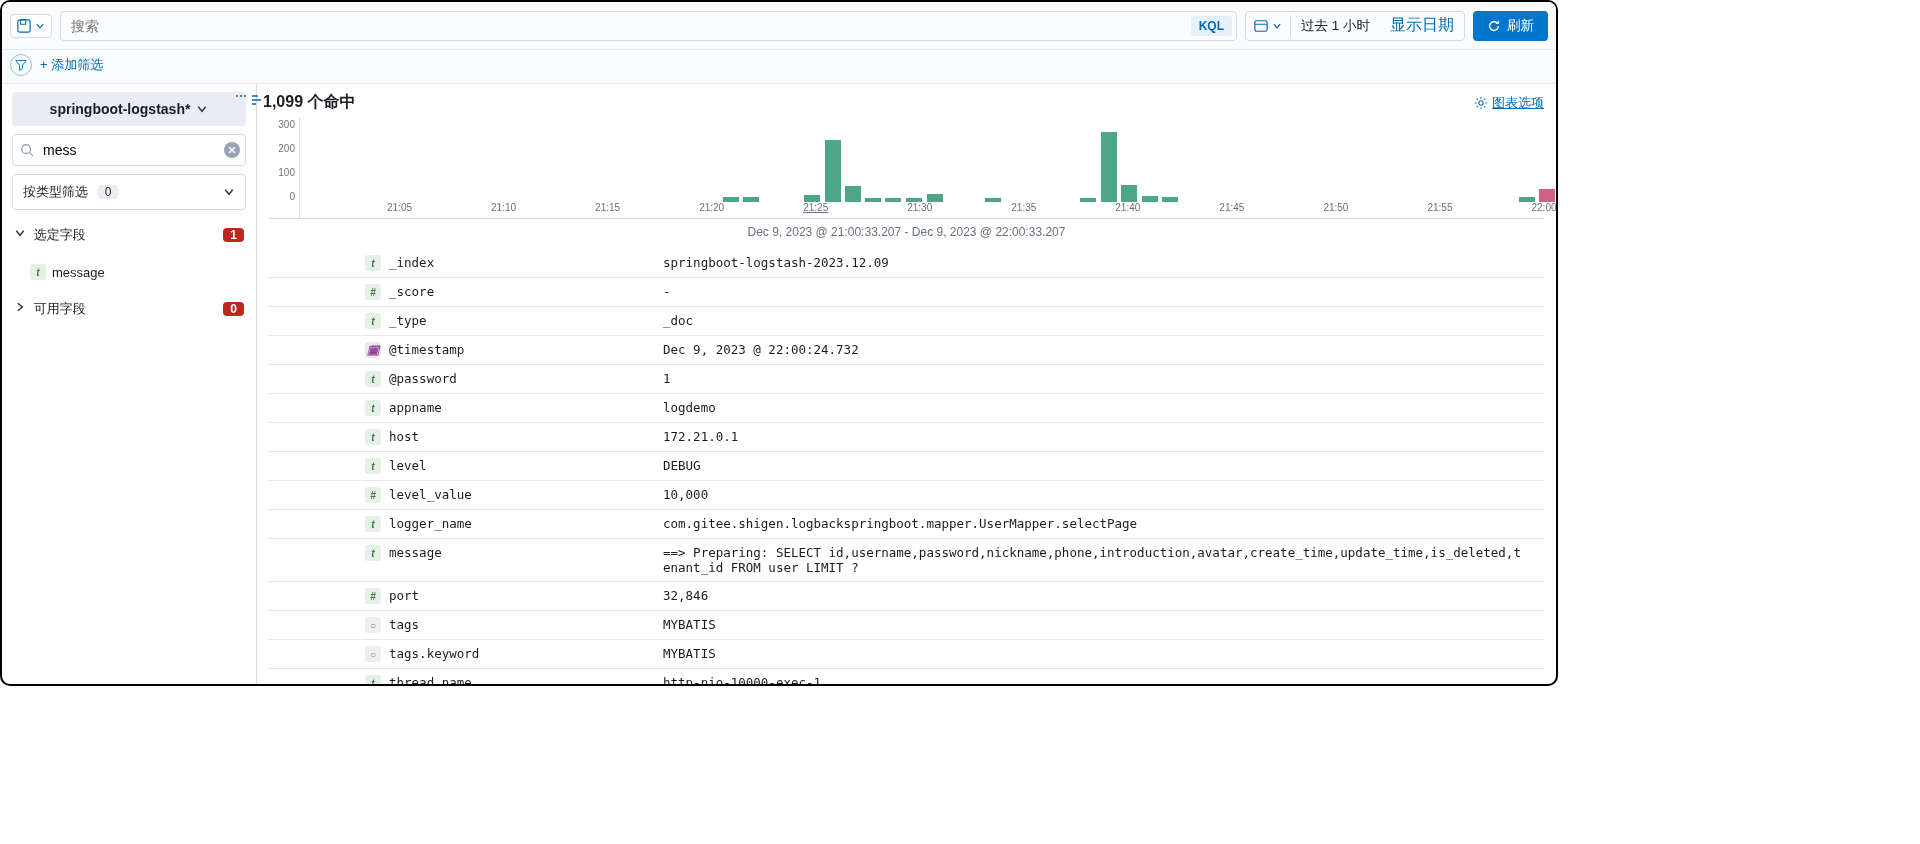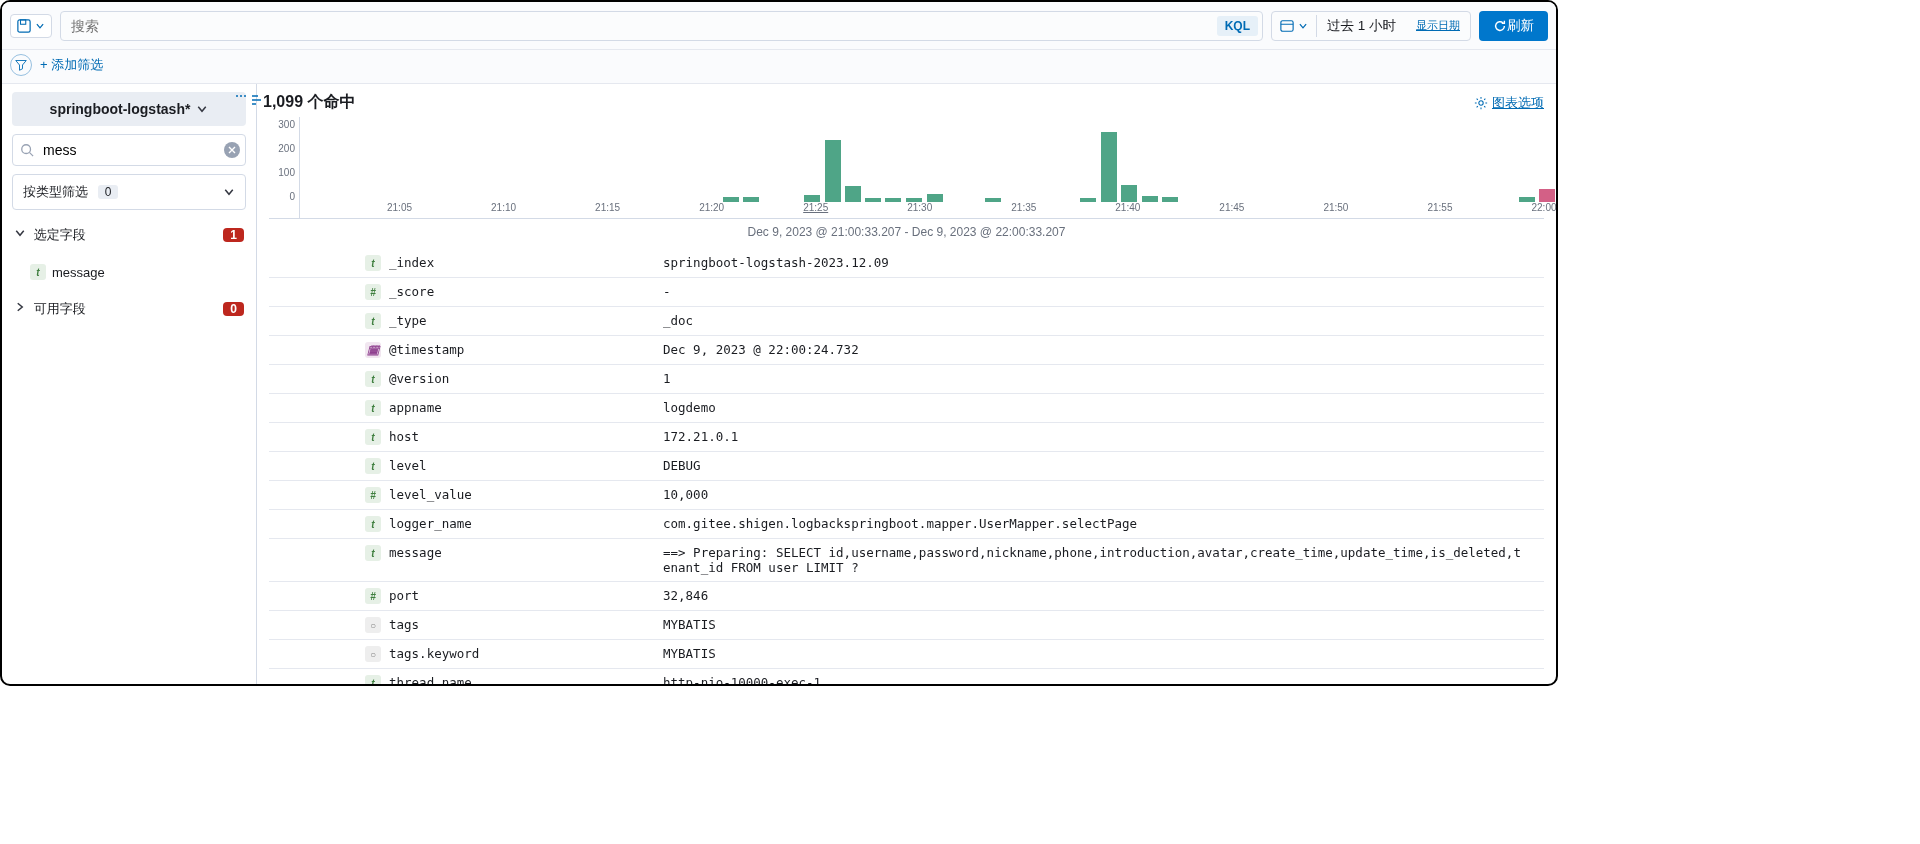--- a/index.html
+++ b/index.html
@@ -8,22 +8,22 @@
 
 
 .topbar { display: flex; align-items: center; gap: 8px; padding: 4px 8px; background: #fafbfd; border-bottom: 1px solid #e5e8ef; height: 48px; }
 .saved-query-btn { display: flex; align-items: center; gap: 4px; padding: 4px 6px; border: 1px solid #d3dae6; border-radius: 4px; background: #fff; cursor: pointer; color: #006bb4; }
 .search-wrap { flex: 1; display: flex; align-items: center; background: #fbfcfd; border: 1px solid #d3dae6; border-radius: 4px; height: 30px; }
 .search-input { flex: 1; border: none; outline: none; padding: 6px 10px; font-size: 14px; background: transparent; }
 .kql-badge { padding: 3px 8px; background: #e6f0f8; color: #006bb4; font-size: 12px; font-weight: 600; border-radius: 3px; margin-right: 4px; cursor: pointer; }
 .datepicker { display: flex; align-items: center; border: 1px solid #d3dae6; border-radius: 4px; background: #fbfcfd; height: 30px; }
 .cal-btn { display: flex; align-items: center; gap: 4px; padding: 4px 8px; border-right: 1px solid #d3dae6; cursor: pointer; color: #006bb4; }
 .time-label { padding: 4px 10px; font-size: 13.5px; }
-.show-dates { color: #006bb4; font-size: 11px; padding: 4px 10px; cursor: pointer; text-decoration: underline; }
-.refresh-btn { display: flex; align-items: center; background: #07c; color: #fff; border: none; border-radius: 4px; padding: 7px 14px; font-size: 13.5px; cursor: pointer; height: 30px; }
+.show-dates { color: #006bb4; font-size: 16px; padding: 4px 10px; cursor: pointer; }
+.refresh-btn { display: flex; align-items: center; gap: 6px; background: #07c; color: #fff; border: none; border-radius: 4px; padding: 7px 14px; font-size: 13.5px; cursor: pointer; height: 30px; }
 
 
 .filterbar { display: flex; align-items: center; gap: 8px; padding: 4px 8px 8px 8px; background: #fafbfd; border-bottom: 1px solid #e5e8ef; height: 34px; }
 .filter-icon { width: 22px; height: 22px; border: 1px solid #97c0e0; border-radius: 50%; display: flex; align-items: center; justify-content: center; color: #006bb4; font-size: 11px; cursor: pointer; }
 .add-filter { color: #006bb4; font-size: 13px; cursor: pointer; }
 
 
 .main { display: flex; height: calc(100% - 72px); }
 .sidebar { width: 254px; padding: 8px 10px; display: flex; flex-direction: column; gap: 8px; }
 .index-btn { display: flex; align-items: center; justify-content: center; gap: 6px; background: #e9edf3; border-radius: 4px; padding: 9px 12px; font-size: 14px; font-weight: 600; cursor: pointer; }
@@ -281,21 +281,21 @@
             <div class="doc-row">
               <div class="doc-key">
                 <span class="type-pill type-d">🗓</span>
                 <span class="fname">@timestamp</span>
               </div>
               <div class="doc-val">Dec 9, 2023 @ 22:00:24.732</div>
             </div>
             <div class="doc-row">
               <div class="doc-key">
                 <span class="type-pill type-t">t</span>
-                <span class="fname">@version</span>
+                <span class="fname">@password</span>
               </div>
               <div class="doc-val">1</div>
             </div>
             <div class="doc-row">
               <div class="doc-key">
                 <span class="type-pill type-t">t</span>
                 <span class="fname">appname</span>
               </div>
               <div class="doc-val">logdemo</div>
             </div>

